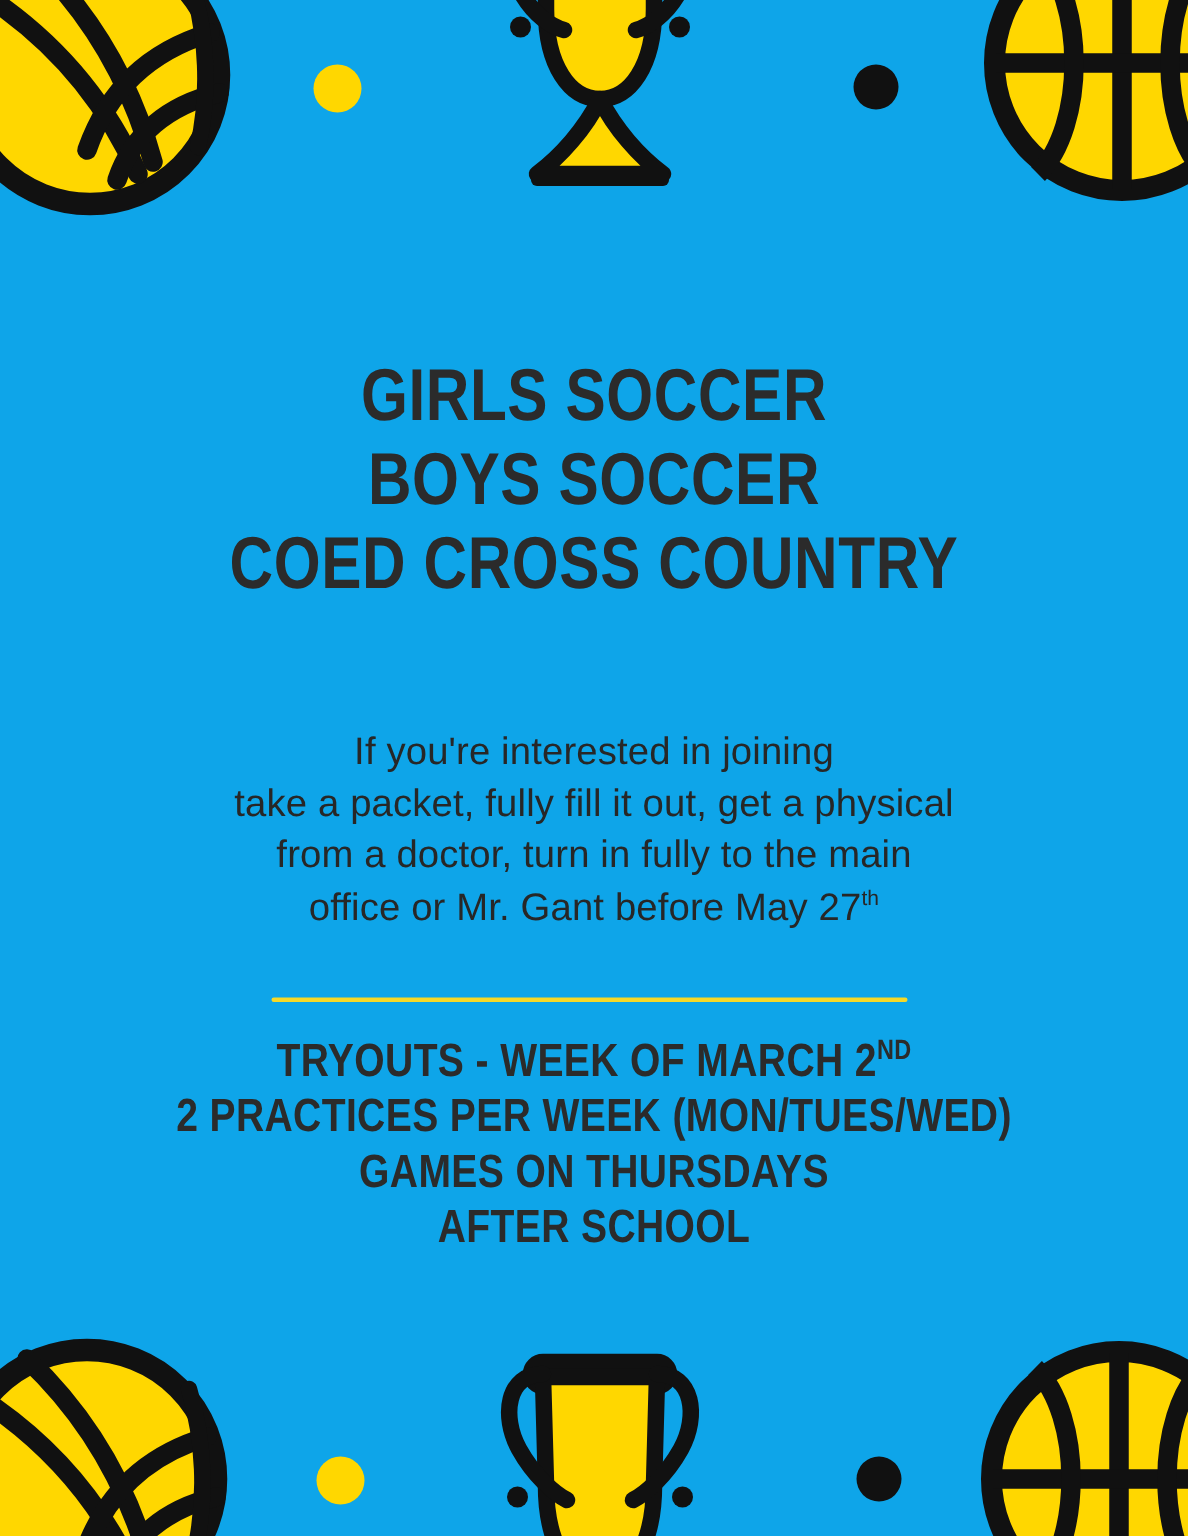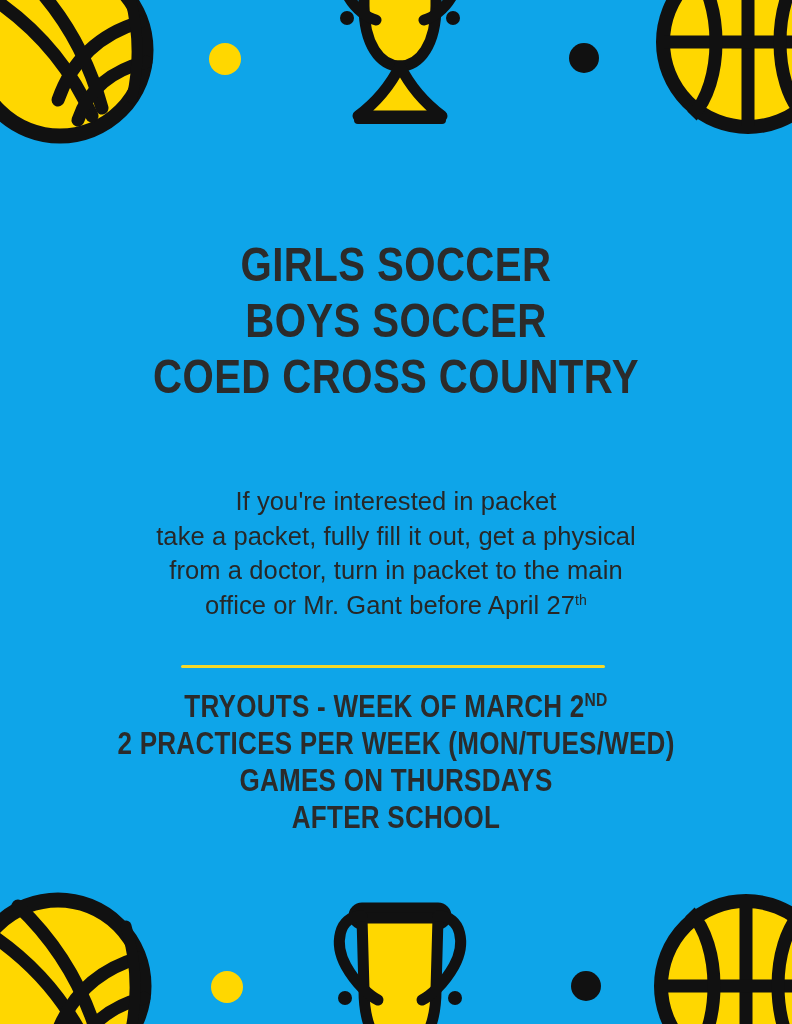--- a/index.html
+++ b/index.html
@@ -160,24 +160,24 @@
     </svg>
   </div>
 
   <div class="headline">
     <span class="hl-line">GIRLS SOCCER</span>
     <span class="hl-line">BOYS SOCCER</span>
     <span class="hl-line">COED CROSS COUNTRY</span>
   </div>
 
   <div class="body-copy">
-    <span class="bl">If you're interested in packet</span>
+    <span class="bl">If you're interested in joining</span>
     <span class="bl">take a packet, fully fill it out, get a physical</span>
-    <span class="bl">from a doctor, turn in packet to the main</span>
-    <span class="bl"><span>office or Mr. Gant before April 27</span><sup>th</sup></span>
+    <span class="bl">from a doctor, turn in fully to the main</span>
+    <span class="bl"><span>office or Mr. Gant before May 27</span><sup>th</sup></span>
   </div>
 
   <div class="divider"></div>
 
   <div class="details">
     <span class="dl"><span>TRYOUTS - WEEK OF MARCH 2</span><sup>ND</sup></span>
     <span class="dl">2 PRACTICES PER WEEK (MON/TUES/WED)</span>
     <span class="dl">GAMES ON THURSDAYS</span>
     <span class="dl">AFTER SCHOOL</span>
   </div>

